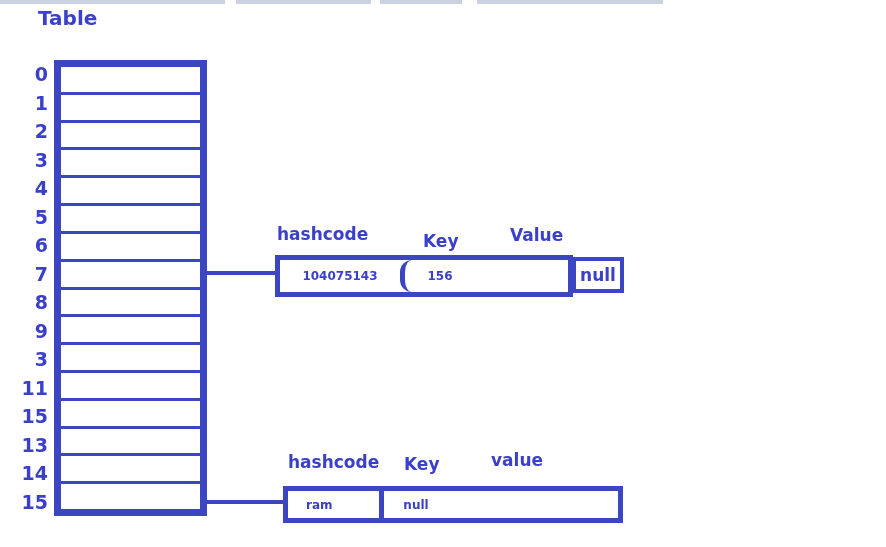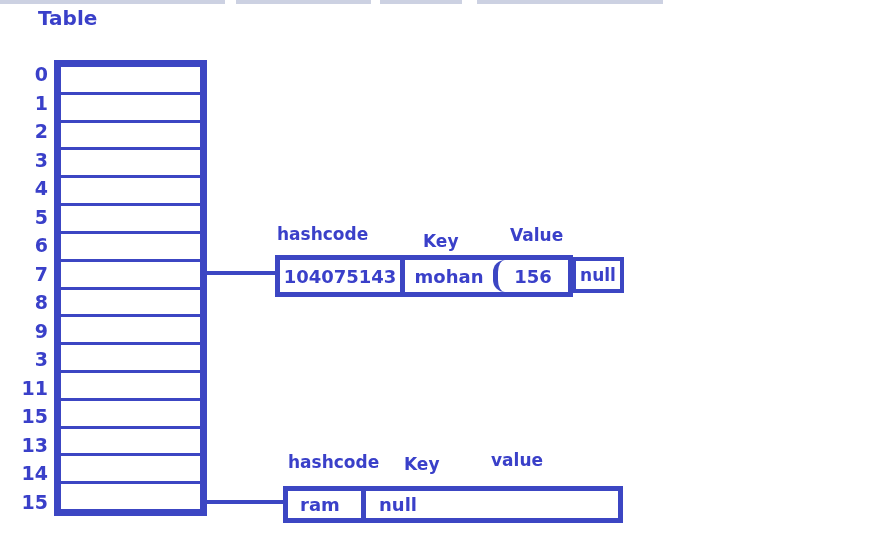--- a/index.html
+++ b/index.html
@@ -41,28 +41,28 @@
   .n1-val{left:510px;top:225px;}
   .n2-hash{left:288px;top:452px;}
   .n2-key{left:404px;top:454px;}
   .n2-val{left:491px;top:450px;}
   
   .nbox{position:absolute;box-sizing:border-box;border:5px solid var(--accent);
     background:#fff;display:flex;}
   .n1{left:275px;top:255px;width:298px;height:42px;}
   .n2{left:283px;top:486px;width:340px;height:37px;}
   .cell{display:flex;align-items:center;justify-content:center;
-    font-size:18px;font-weight:bold;background:#fff;box-sizing:content-box;
+    font-size:12px;font-weight:bold;background:#fff;box-sizing:content-box;
     white-space:nowrap;overflow:hidden;}
   .cell + .cell{border-left:5px solid var(--accent);}
   .n1 .c1{width:120px;}
   .n1 .c2{width:88px;}
   .n1 .c3{width:70px;border-radius:12px;}
   .n2 .c1{width:107px;justify-content:flex-start;padding-left:12px;box-sizing:border-box;}
-  .n2 .c2{width:73px;justify-content:flex-start;padding-left:12px;box-sizing:border-box;}
+  .n2 .c2{width:91px;justify-content:flex-start;padding-left:18px;box-sizing:border-box;}
   .n2 .c3{width:71px;}
   .n2 .c4{width:64px;}
   .nullbox{position:absolute;left:572px;top:257px;width:52px;height:36px;
     box-sizing:border-box;border:4px solid var(--accent);background:#fff;
     display:flex;align-items:center;justify-content:center;
     font-size:17px;font-weight:bold;}
 </style>
 </head>
 <body>
 
@@ -114,21 +114,20 @@
     </div>
 
   <div class="connector conn1"></div>
   <div class="connector conn2"></div>
 
   <div class="nlabel n1-hash">hashcode</div>
   <div class="nlabel n1-key">Key</div>
   <div class="nlabel n1-val">Value</div>
   <div class="nbox n1">
     <div class="cell c1">104075143</div>
-    <div class="cell c2">mohan</div>
     <div class="cell c3">156</div>
   </div>
   <div class="nullbox">null</div>
 
   <div class="nlabel n2-hash">hashcode</div>
   <div class="nlabel n2-key">Key</div>
   <div class="nlabel n2-val">value</div>
   <div class="nbox n2">
     <div class="cell c2">ram</div>
     <div class="cell c4">null</div>

